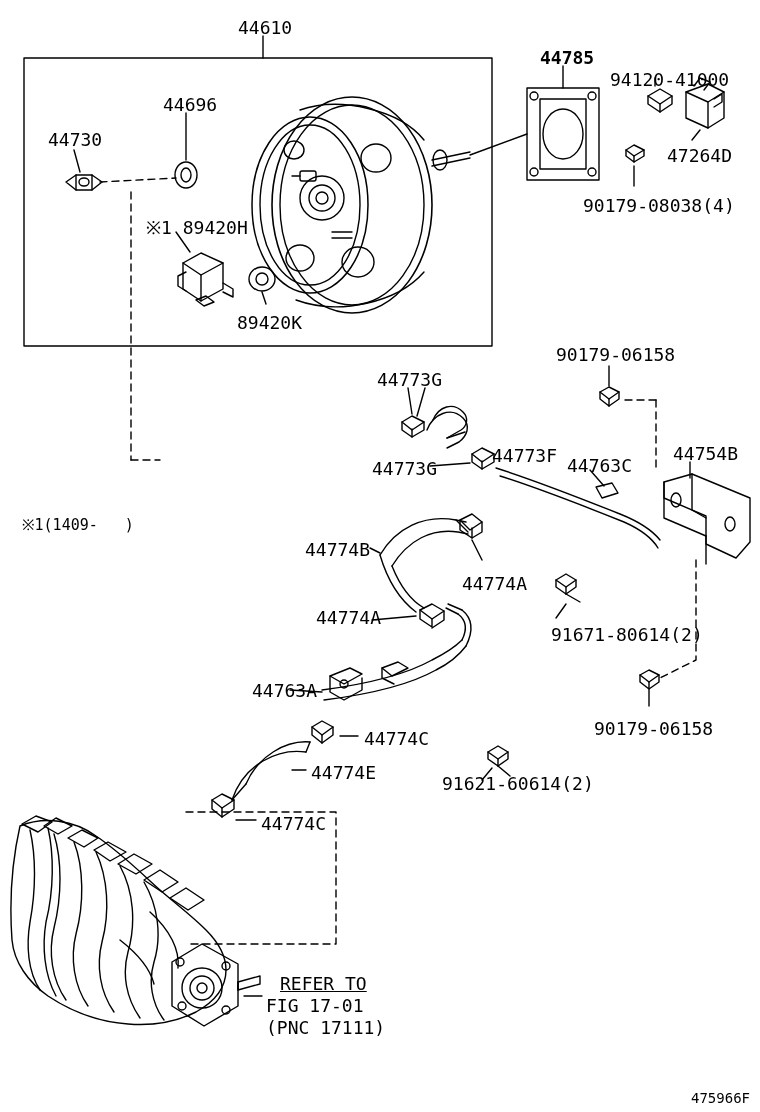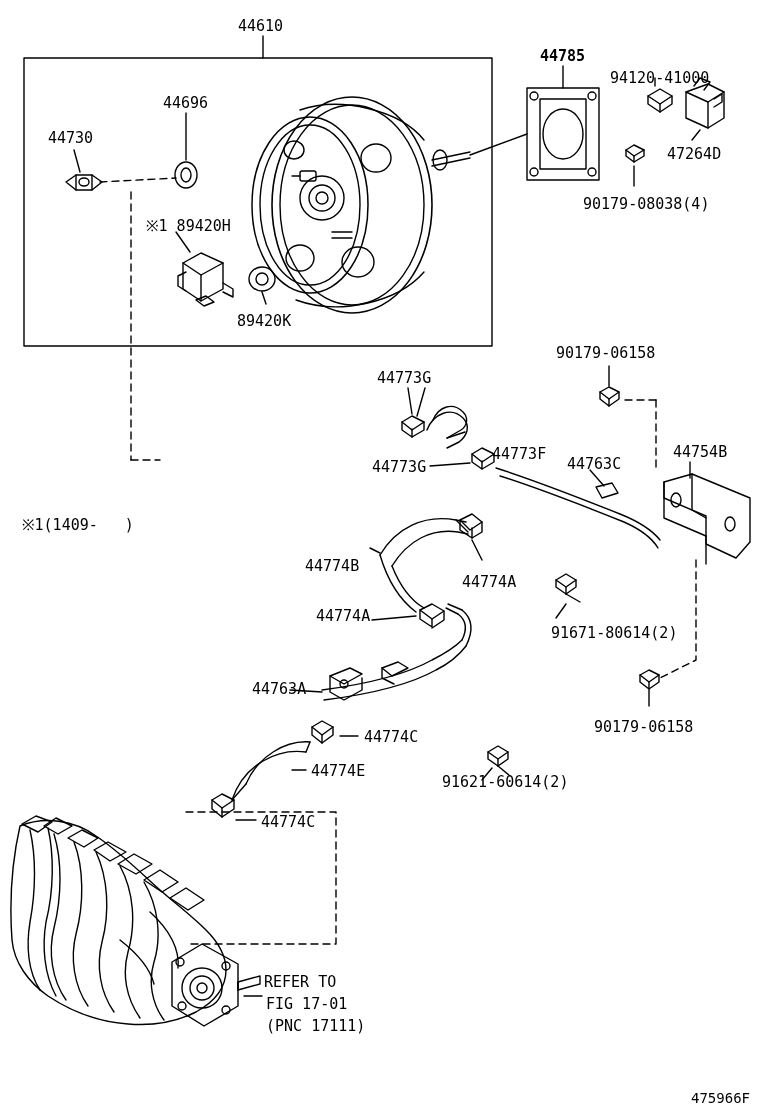--- a/index.html
+++ b/index.html
@@ -15,21 +15,21 @@
     color: #000000;
     overflow: hidden;
   }
   #diagram-root {
     position: absolute;
     inset: 0;
   }
   .label {
     position: absolute;
     font-family: "DejaVu Sans Mono", monospace;
-    font-size: 15px;
+    font-size: 18px;
     letter-spacing: 0px;
     color: #000;
     white-space: pre;
     line-height: 1.1;
   }
   .label.small {
     font-size: 15px;
   }
   svg.art {
     position: absolute;
@@ -292,29 +292,29 @@
   <div class="label" style="left:583px; top:196px;">90179-08038(4)</div>
   <div class="label" style="left:146px; top:218px;">※1 89420H</div>
   <div class="label" style="left:237px; top:313px;text-align:center;">89420K</div>
   <div class="label" style="left:556px; top:345px;">90179-06158</div>
   <div class="label" style="left:377px; top:370px;">44773G</div>
   <div class="label" style="left:492px; top:446px;text-align:center;">44773F</div>
   <div class="label" style="left:372px; top:459px;">44773G</div>
   <div class="label" style="left:567px; top:456px;">44763C</div>
   <div class="label" style="left:673px; top:444px;">44754B</div>
   <div class="label small" style="left:22px; top:517px;">※1(1409-   )</div>
-  <div class="label" style="left:305px; top:540px;margin-top:18px;">44774B</div>
+  <div class="label" style="left:305px; top:540px;">44774B</div>
   <div class="label" style="left:462px; top:574px;">44774A</div>
   <div class="label" style="left:316px; top:608px;">44774A</div>
   <div class="label" style="left:508px; top:625px;margin-left:43px;">91671-80614(2)</div>
   <div class="label" style="left:228px; top:681px;margin-left:24px;">44763A</div>
   <div class="label" style="left:594px; top:719px;">90179-06158</div>
   <div class="label" style="left:364px; top:729px;">44774C</div>
   <div class="label" style="left:442px; top:774px;">91621-60614(2)</div>
   <div class="label" style="left:311px; top:763px;">44774E</div>
   <div class="label" style="left:261px; top:814px;">44774C</div>
 
-  <div class="label" style="left:264px; top:974px;">REFER TO</div>
+  <div class="label" style="left:280px; top:974px;text-decoration:underline;">REFER TO</div>
   <div class="label" style="left:266px; top:996px;">FIG 17-01</div>
   <div class="label" style="left:266px; top:1018px;">(PNC 17111)</div>
 
   <div class="code-id">475966F</div>
 </div>
 
 </body></html>

